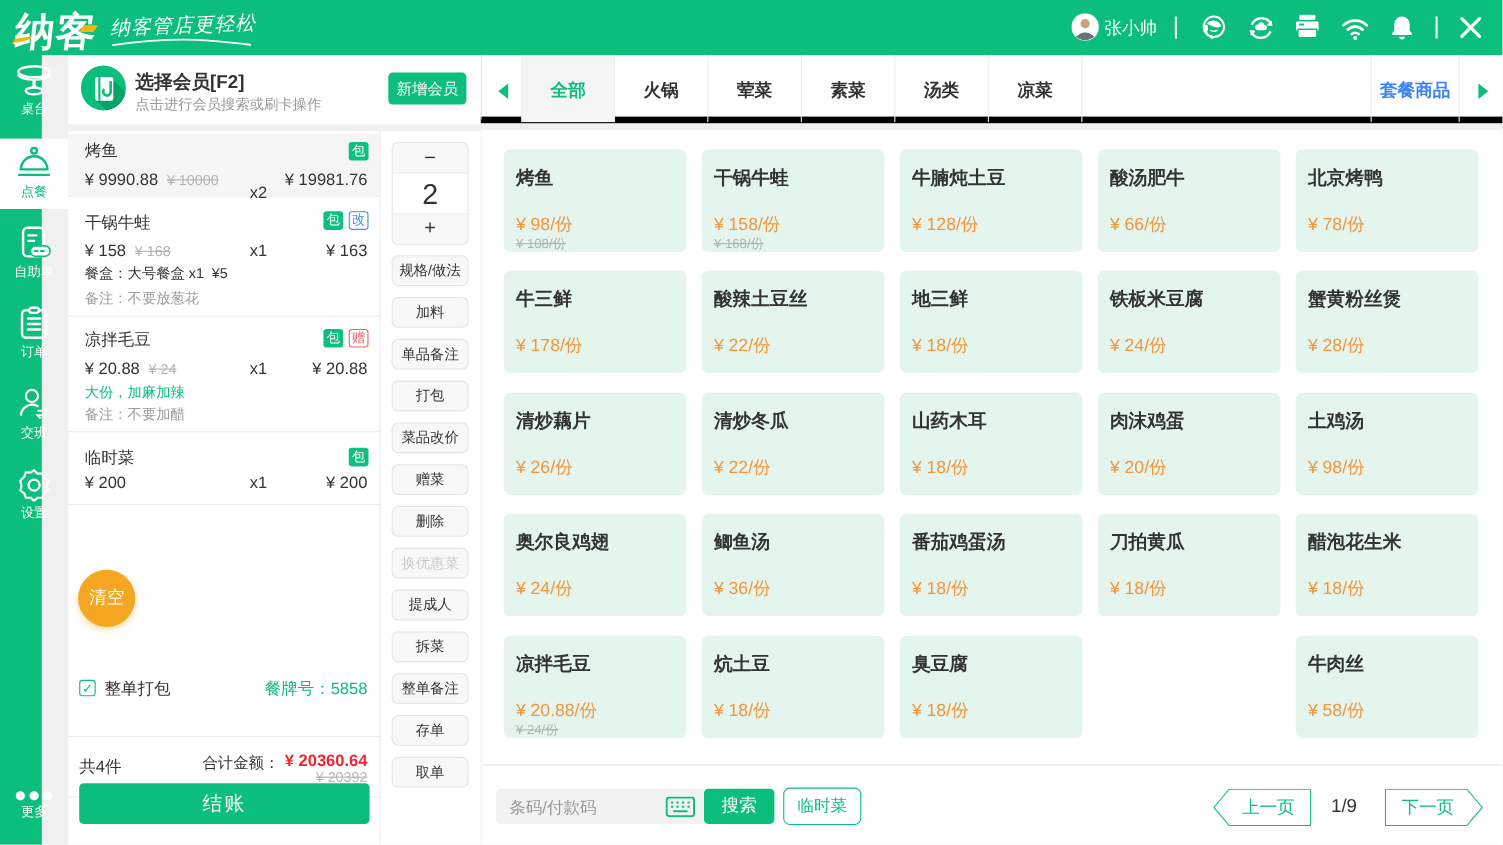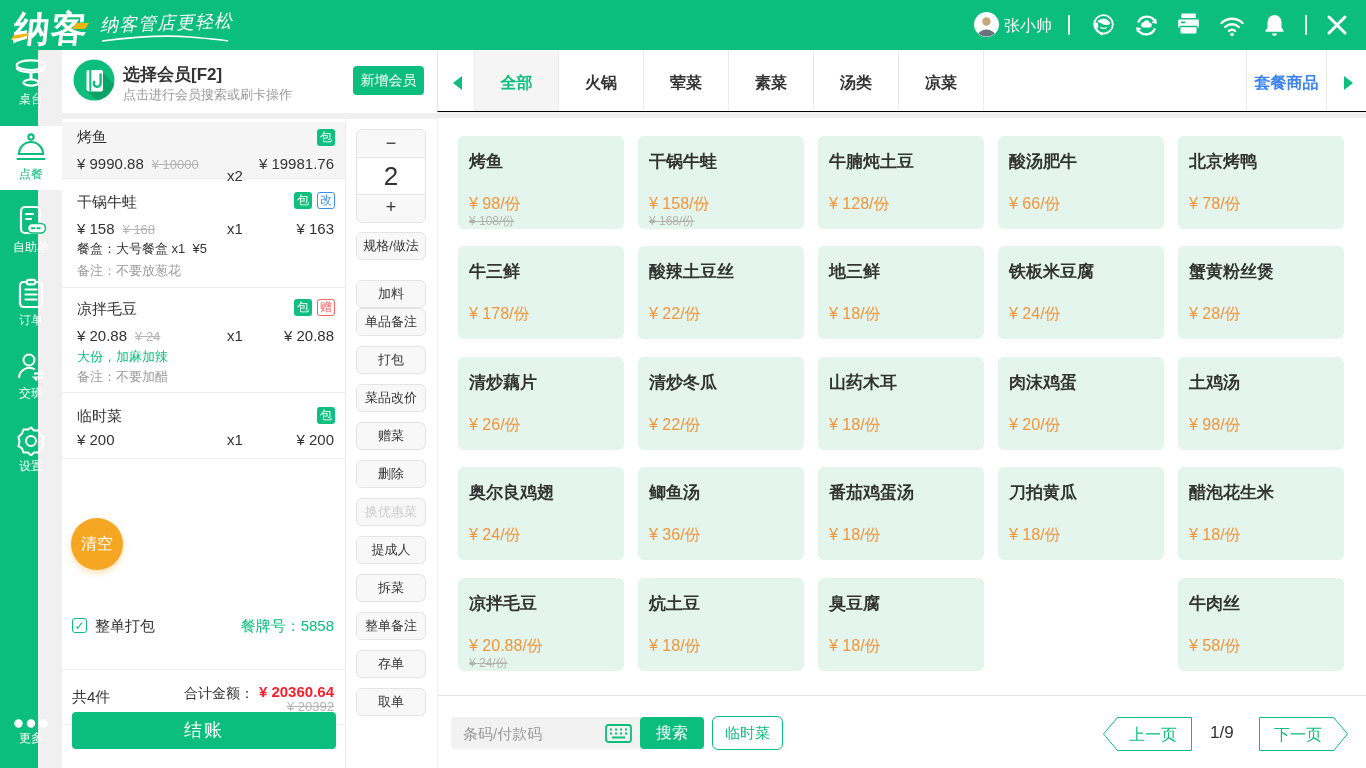--- a/index.html
+++ b/index.html
@@ -61,21 +61,21 @@
 
 #actions { position:absolute; left:345px; top:119px; width:92px; height:649px; background:#fff; border-left:1px solid #ececec; }
 #stepper { position:absolute; left:10px; top:10px; width:70px; height:94px; border:1px solid #e4e4e4; border-radius:6px; overflow:hidden; background:#f8f8f8; }
 #stepper .st-m { height:28px; text-align:center; font-size:18px; color:#333; line-height:26px; border-bottom:1px solid #e9e9e9; }
 #stepper .st-v { height:37px; background:#fff; text-align:center; font-size:26px; color:#333; line-height:37px; border-bottom:1px solid #e9e9e9; }
 #stepper .st-p { height:27px; text-align:center; font-size:18px; color:#333; line-height:25px; }
 .act { position:absolute; left:10px; width:70px; height:28px; background:#f8f8f8; border:1px solid #e4e4e4; border-radius:6px; font-size:13px; color:#333; text-align:center; line-height:26px; }
 .act.dis { color:#ccc; }
 
 
-#tabbar { position:absolute; left:437px; top:50px; width:929px; height:62px; background:#fff; border-bottom:1px solid #000000; border-left:1px solid #e8e8e8; }
+#tabbar { position:absolute; left:437px; top:50px; width:929px; height:62px; background:#fff; border-bottom:6px solid #000000; border-left:1px solid #e8e8e8; }
 .tb-arrow { position:absolute; top:24px; width:0; height:0; }
 .tab { position:absolute; top:0; height:61px; border-right:1px solid #ebebeb; font-size:16px; font-weight:bold; color:#333; text-align:center; line-height:66px; }
 .tab-active { background:#f5f5f5; color:#0cbe7d; border-left:1px solid #ebebeb; }
 .tab-pkg { color:#3b82f6; border-left:1px solid #ebebeb; }
 
 
 #grid { position:absolute; left:438px; top:118px; width:928px; height:577px; background:#fff; }
 .card { position:absolute; width:166px; height:93px; background:#e3f5ec; border-radius:6px; }
 .card .nm { position:absolute; left:11px; top:14px; font-size:17px; font-weight:bold; color:#333; }
 .card .pr { position:absolute; left:11px; top:58px; font-size:16px; color:#f2953c; }
@@ -278,21 +278,21 @@
   </div>
   <div id="checkout">结账</div>
 </div>
 <div id="actions">
   <div id="stepper">
     <div class="st-m">−</div>
     <div class="st-v">2</div>
     <div class="st-p">+</div>
   </div>
   <div class="act" style="top:113px">规格/做法</div>
-  <div class="act" style="top:161px">加料</div>
+  <div class="act" style="top:151px">加料</div>
   <div class="act" style="top:189px">单品备注</div>
   <div class="act" style="top:227px">打包</div>
   <div class="act" style="top:265px">菜品改价</div>
   <div class="act" style="top:303px">赠菜</div>
   <div class="act" style="top:341px">删除</div>
   <div class="act dis" style="top:379px">换优惠菜</div>
   <div class="act" style="top:417px">提成人</div>
   <div class="act" style="top:455px">拆菜</div>
   <div class="act" style="top:493px">整单备注</div>
   <div class="act" style="top:531px">存单</div>

